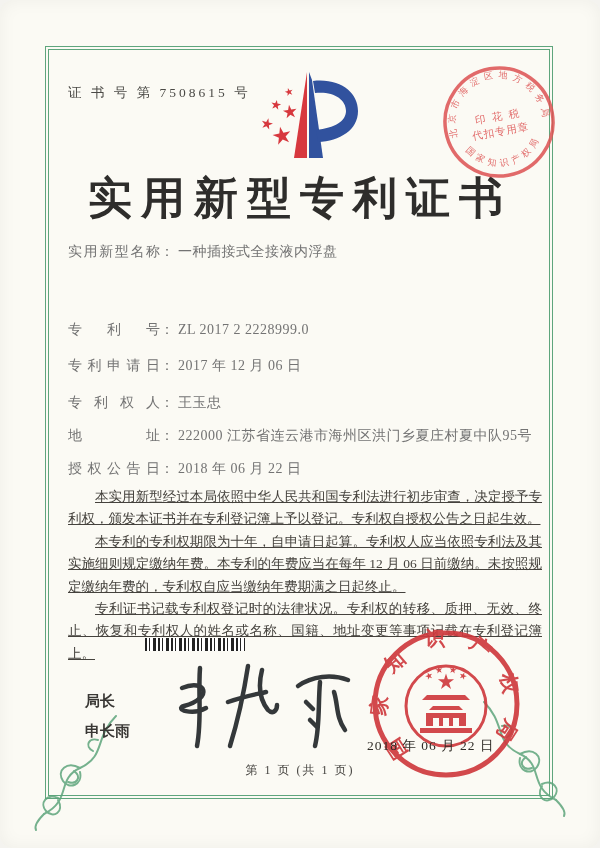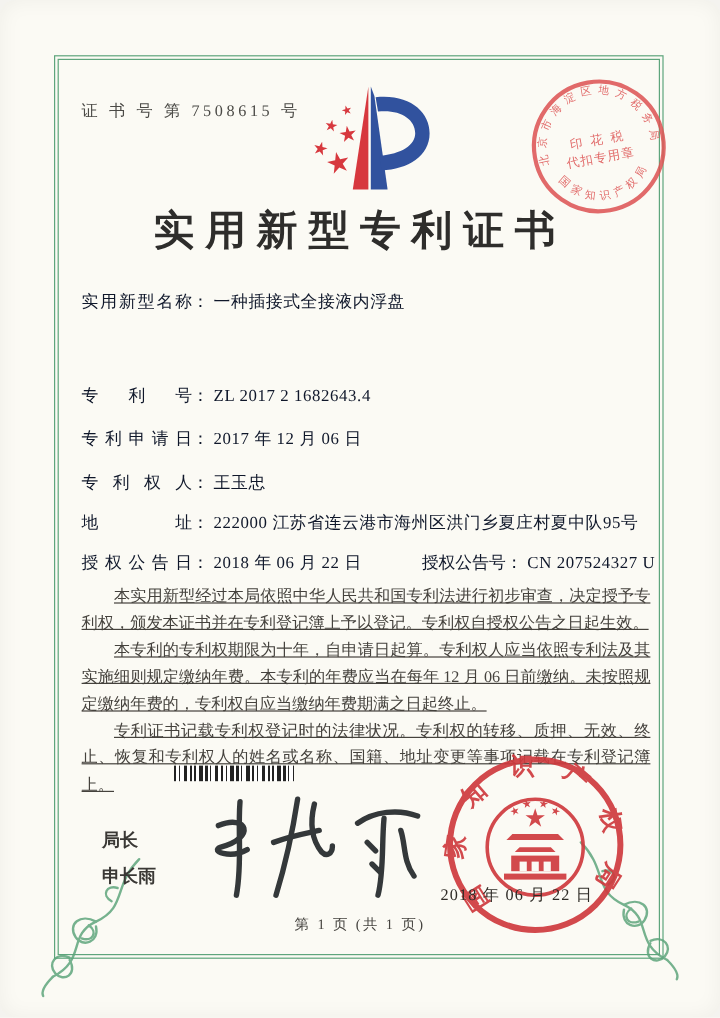--- a/index.html
+++ b/index.html
@@ -31,26 +31,26 @@
     content:"";position:absolute;inset:2px;
     border:1px solid var(--green);
   }
   .cert-no{
     position:absolute;left:68px;top:84px;
     font-size:13.5px;letter-spacing:3px;color:#4b4a46;
   }
   .logo{position:absolute;left:243px;top:66px;width:138px;height:102px;}
   .title{
     position:absolute;left:0;right:0;top:169px;
-    text-align:center;font-size:34px;font-weight:700;
+    text-align:center;font-size:44px;font-weight:700;
     letter-spacing:9px;color:#2e2d2b;
   }
   .field-row{
     position:absolute;left:68px;width:478px;
-    font-size:14px;color:#0f172a;white-space:nowrap;
+    font-size:14px;color:#737373;white-space:nowrap;
   }
   .f-label{
     display:inline-block;width:92px;vertical-align:bottom;
     text-align:justify;text-align-last:justify;
   }
   .f-colon{display:inline-block;margin-right:4px;}
   .f-value{letter-spacing:.5px;}
   .row-name{top:243px}.row-inventor{top:286px}.row-patno{top:321px}
   .row-filing{top:357px}.row-patentee{top:394px}.row-addr{top:427px}
   .row-grant{top:460px;display:flex;justify-content:space-between;gap:12px;}
@@ -132,37 +132,34 @@
     <polygon fill="#31529e" points="66,6 66,92 80,92 69,14"></polygon>
     <path fill="#31529e" d="M70,15 C98,12 115,27 115,45 C115,64 97,75 75,76 L73,64 C92,62 103,55 103,45 C103,33 90,25 72,27 Z"></path>
   </svg>
 
   <div class="title">实用新型专利证书</div>
 
   <div class="field-row row-name">
     <span class="f-label">实用新型名称</span><span class="f-colon">：</span><span class="f-value">一种插接式全接液内浮盘</span>
   </div>
   <div class="field-row row-patno">
-    <span class="f-label">专利号</span><span class="f-colon">：</span><span class="f-value">ZL 2017 2 1682643.4</span>
+    <span class="f-label">专利号</span><span class="f-colon">：</span><span class="f-value">ZL 2017 2 2228999.0</span>
   </div>
   <div class="field-row row-filing">
     <span class="f-label">专利申请日</span><span class="f-colon">：</span><span class="f-value">2017 年 12 月 06 日</span>
   </div>
   <div class="field-row row-patentee">
     <span class="f-label">专利权人</span><span class="f-colon">：</span><span class="f-value">王玉忠</span>
   </div>
   <div class="field-row row-addr">
     <span class="f-label">地址</span><span class="f-colon">：</span><span class="f-value">222000 江苏省连云港市海州区洪门乡夏庄村夏中队95号</span>
   </div>
   <div class="field-row row-grant">
     <span>
       <span class="f-label">授权公告日</span><span class="f-colon">：</span><span class="f-value">2018 年 06 月 22 日</span>
-    </span>
-    <span class="grant-right">
-      <span>授权公告号</span><span class="f-colon">：</span><span class="f-value">CN 207524327 U</span>
     </span>
   </div>
 
   <div class="paras">
     <p>本实用新型经过本局依照中华人民共和国专利法进行初步审查，决定授予专利权，颁发本证书并在专利登记簿上予以登记。专利权自授权公告之日起生效。</p>
     <p>本专利的专利权期限为十年，自申请日起算。专利权人应当依照专利法及其实施细则规定缴纳年费。本专利的年费应当在每年 12 月 06 日前缴纳。未按照规定缴纳年费的，专利权自应当缴纳年费期满之日起终止。</p>
     <p>专利证书记载专利权登记时的法律状况。专利权的转移、质押、无效、终止、恢复和专利权人的姓名或名称、国籍、地址变更等事项记载在专利登记簿上。</p>
   </div>
 
   <div class="barcode"></div>

